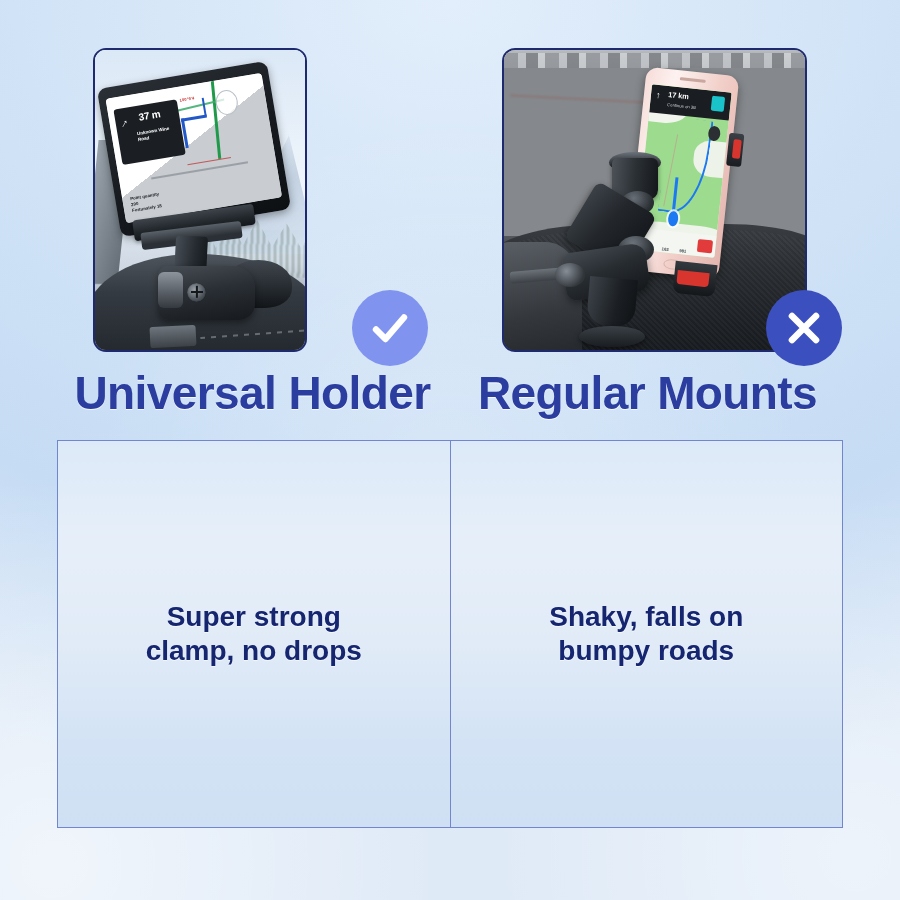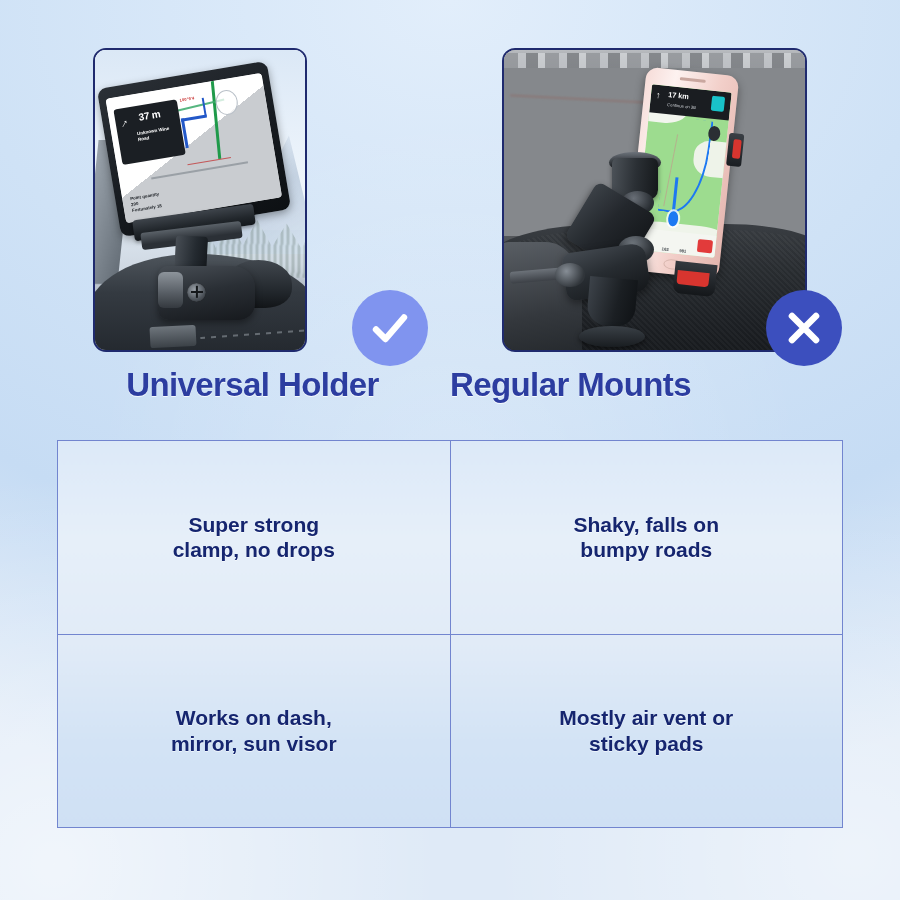--- a/index.html
+++ b/index.html
@@ -443,48 +443,48 @@
     display: flex; align-items: center; justify-content: center;
   }
   #badge-check { left: 352px; top: 290px; background: #8094ef; }
   #badge-cross { left: 766px; top: 290px; background: #3c4fbe; }
   .badge svg { display: block; }
 
   
   .heading {
     position: absolute;
     top: 366px;
-    font-size: 33px;
+    font-size: 46px;
     font-weight: bold;
     letter-spacing: -0.6px;
     color: #2c3da0;
     text-shadow: 0 1px 0 rgba(255,255,255,.75);
     white-space: nowrap;
     z-index: 3;
   }
   #heading-left  { left: 55px;  width: 395px; text-align: center; }
-  #heading-right { left: 450px; width: 395px; }
+  #heading-right { left: 450px; width: 395px; text-align: center; }
 
   
   #compare-table {
     position: absolute;
     left: 57px; top: 440px;
     width: 786px; height: 388px;
     border-collapse: collapse;
     z-index: 3;
     table-layout: fixed;
     background: linear-gradient(180deg,#dce9f8 0%, #e6eff9 26%, #e1ebf7 52%, #d3e3f5 78%, #cfe0f4 100%);
     box-shadow: inset 0 0 0 1px rgba(255,255,255,.7);
   }
   #compare-table td {
     border: 1.6px solid #7285cf;
     padding: 8px 14px;
     text-align: center;
     vertical-align: middle;
-    font-size: 21px;
+    font-size: 28px;
     font-weight: bold;
     line-height: 1.22;
     color: #15256f;
     text-shadow: 0 1px 0 rgba(255,255,255,.6);
     width: 50%;
   }
 </style>
 </head>
 <body>
 
@@ -608,20 +608,16 @@
 
   <div class="heading" id="heading-left">Universal Holder</div>
   <div class="heading" id="heading-right">Regular Mounts</div>
 
   <table id="compare-table">
     <tbody>
       <tr>
         <td>Super strong<br>clamp, no drops</td>
         <td>Shaky, falls on<br>bumpy roads</td>
       </tr>
-      <tr>
-        <td>Works on dash,<br>mirror, sun visor</td>
-        <td>Mostly air vent or<br>sticky pads</td>
-      </tr>
     </tbody>
   </table>
 
 </div>
 
 </body></html>

